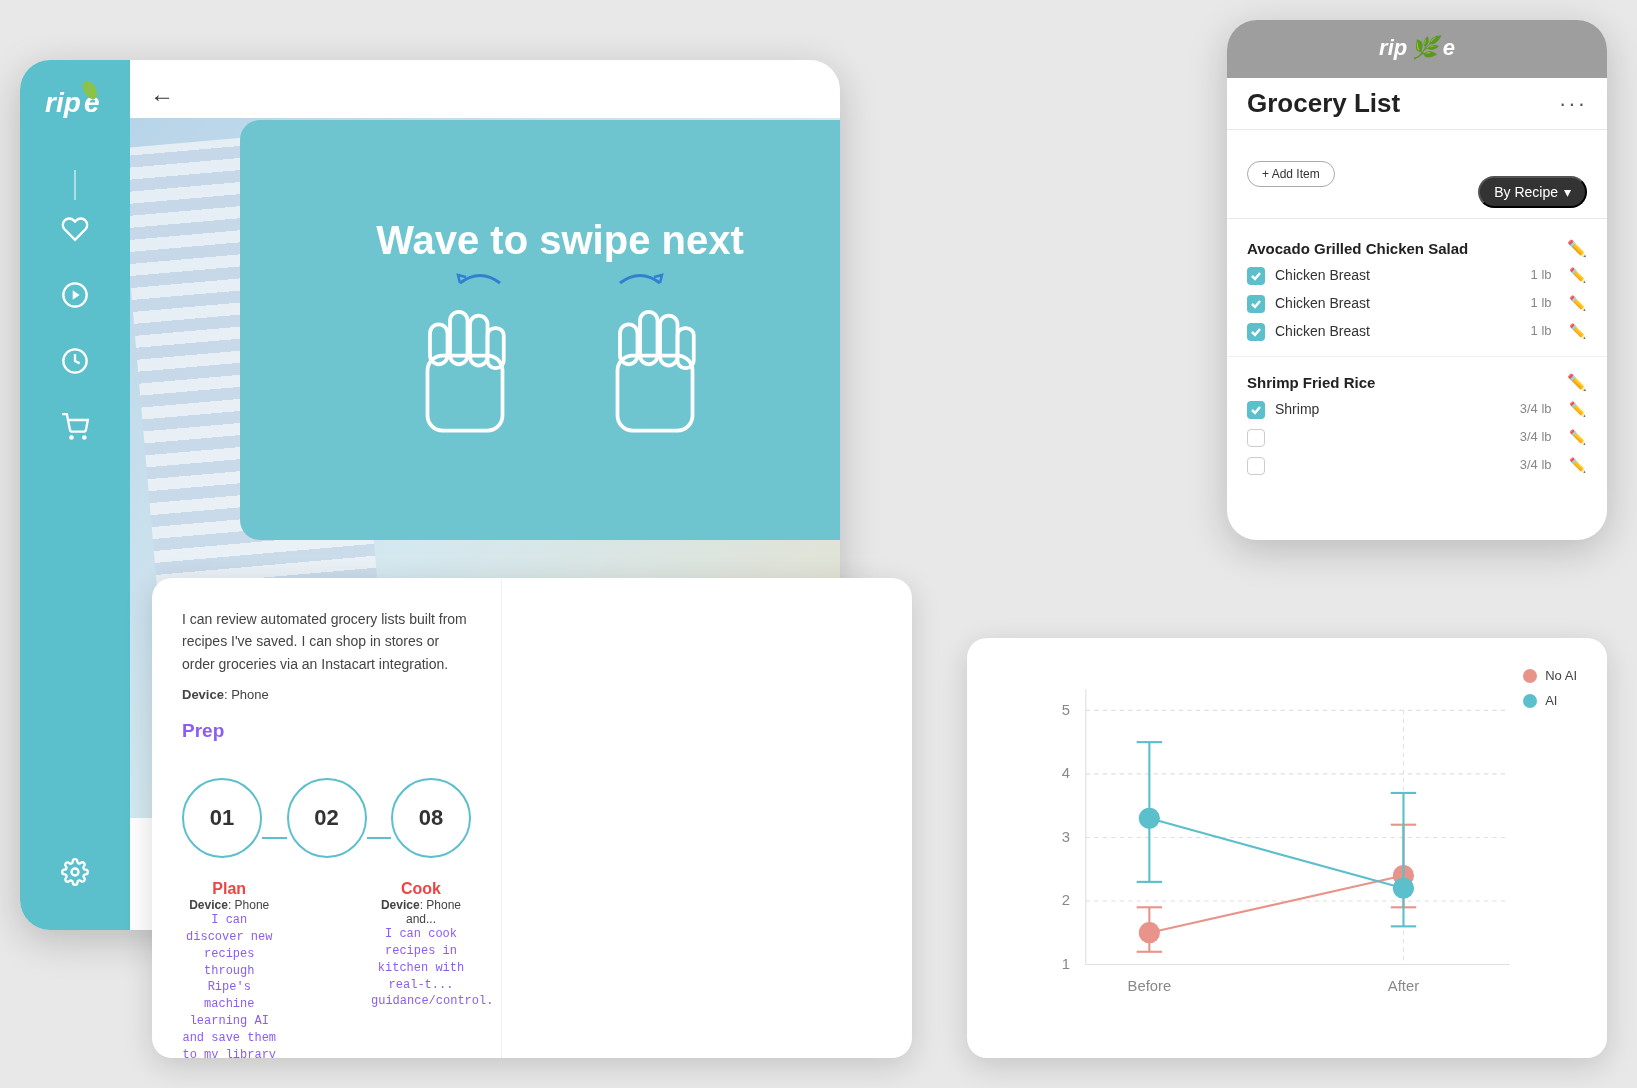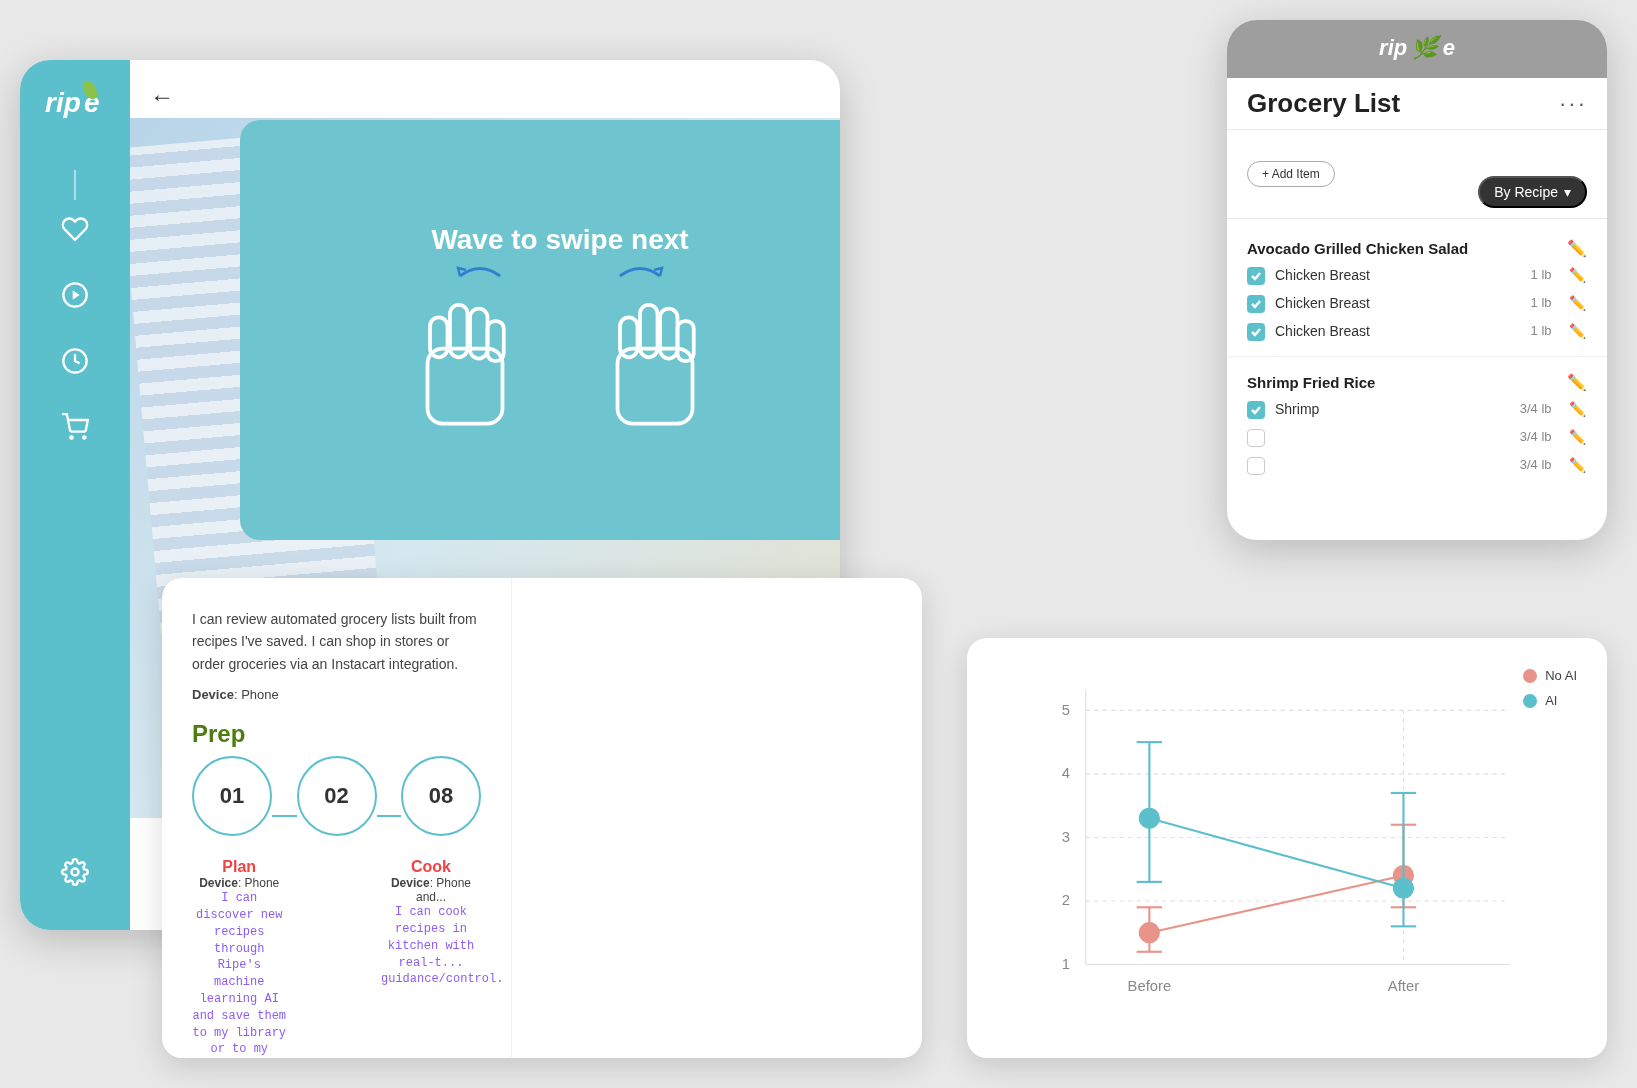--- a/index.html
+++ b/index.html
@@ -152,21 +152,21 @@
       height: 420px;
       background: #6ec5d0;
       border-radius: 20px;
       display: flex;
       flex-direction: column;
       align-items: center;
       justify-content: center;
       z-index: 10;
     }
     .wave-modal-title {
-      font-size: 28px;
+      font-size: 40px;
       font-weight: 700;
       color: #fff;
       margin-bottom: 30px;
     }
     .wave-hands {
       display: flex;
       align-items: center;
       gap: 60px;
       position: relative;
     }
@@ -316,21 +316,21 @@
     }
     .section-divider {
       height: 1px;
       background: #f0f0f0;
       margin: 6px 0;
     }
 
     
     .bottom-card {
       position: absolute;
-      left: 162px;
+      left: 152px;
       bottom: 30px;
       width: 760px;
       height: 480px;
       background: #fff;
       border-radius: 20px;
       box-shadow: 0 8px 30px rgba(0,0,0,0.15);
       z-index: 15;
       display: flex;
       flex-direction: column;
       overflow: hidden;
@@ -352,24 +352,24 @@
     }
     .bottom-card-device {
       font-size: 13px;
       color: #444;
       margin-bottom: 18px;
     }
     .bottom-card-device strong {
       font-weight: 700;
     }
     .prep-title {
-      font-size: 24px;
-      font-weight: 700;
-      color: #4d7c0f;
-      margin-bottom: 8px;
+      font-size: 19px;
+      font-weight: 700;
+      color: #8b5cf6;
+      margin-bottom: 36px;
     }
     .prep-circle {
       width: 80px;
       height: 80px;
       border-radius: 50%;
       border: 2px solid #5bbfcc;
       display: flex;
       align-items: center;
       justify-content: center;
       font-size: 22px;

